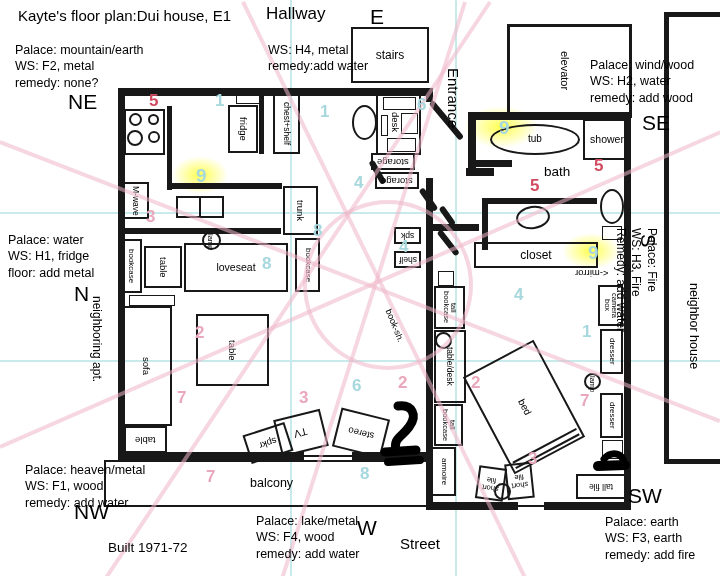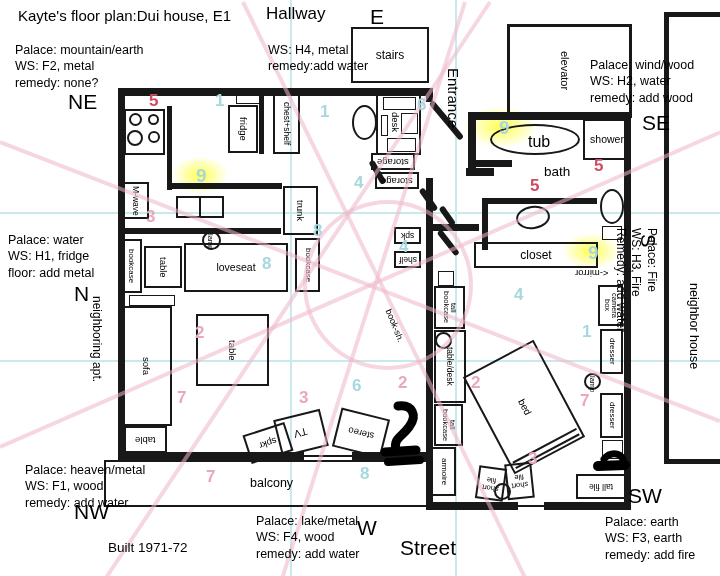--- a/index.html
+++ b/index.html
@@ -67,21 +67,21 @@
   <div class="wall" style="left:664px;top:12px;width:5px;height:452px"></div>
   <div class="wall" style="left:664px;top:12px;width:56px;height:5px"></div>
   <div class="wall" style="left:664px;top:459px;width:56px;height:5px"></div>
   <div class="txt v" style="left:686px;top:283px;font-size:12.5px">neighbor house</div>
 
   <div class="wall" style="left:468px;top:112px;width:163px;height:8px"></div>
   <div class="wall" style="left:468px;top:112px;width:8px;height:58px"></div>
   <div class="wall" style="left:476px;top:160px;width:36px;height:7px"></div>
   <div class="wall" style="left:624px;top:112px;width:7px;height:158px"></div>
   <div class="ell" style="left:490px;top:124px;width:90px;height:31px"></div>
-  <div class="txt" style="left:528px;top:133px;font-size:16px">tub</div>
+  <div class="txt" style="left:528px;top:133px;font-size:10px">tub</div>
   <div class="box b25" style="left:583px;top:119px;width:48px;height:41px">
      <span class="lab" style="font-size:10.5px">shower</span>
   </div>
   <div class="txt" style="left:544px;top:165px;font-size:13.5px">bath</div>
 
   <div class="wall" style="left:482px;top:198px;width:115px;height:6px"></div>
   <div class="wall" style="left:482px;top:198px;width:6px;height:52px"></div>
   <div class="ell" style="left:516px;top:206px;width:34px;height:23px;transform:rotate(-8deg)"></div>
   <div class="ell" style="left:600px;top:189px;width:24px;height:35px"></div>
   <div class="nolabel" style="left:602px;top:226px;width:20px;height:14px"></div>
@@ -242,21 +242,21 @@
   <div class="txt" style="left:18px;top:8px;font-size:15px">Kayte's floor plan:Dui house, E1</div>
   <div class="txt" style="left:266px;top:5px;font-size:17px">Hallway</div>
   <div class="dir" style="left:370px;top:6px">E</div>
   <div class="dir" style="left:68px;top:91px">NE</div>
   <div class="dir" style="left:642px;top:112px">SE</div>
   <div class="dir" style="left:74px;top:283px">N</div>
   <div class="dir v" style="left:638px;top:234px;font-size:20px">S</div>
   <div class="dir" style="left:74px;top:501px">NW</div>
   <div class="dir" style="left:357px;top:517px">W</div>
   <div class="dir" style="left:628px;top:485px">SW</div>
-  <div class="txt" style="left:400px;top:536px;font-size:21px">Street</div>
+  <div class="txt" style="left:400px;top:536px;font-size:15px">Street</div>
   <div class="txt" style="left:108px;top:541px;font-size:13.5px">Built 1971-72</div>
   <div class="txt v" style="left:444px;top:68px;font-size:15px">Entrance</div>
   <div class="txt v" style="left:90px;top:296px;font-size:12px">neighboring apt.</div>
 
   <div class="palace" style="left:15px;top:42px">
     <div>Palace: mountain/earth</div>
     <div>WS: F2, metal</div>
     <div>remedy: none?</div>
   </div>
   <div class="palace" style="left:268px;top:42px">

